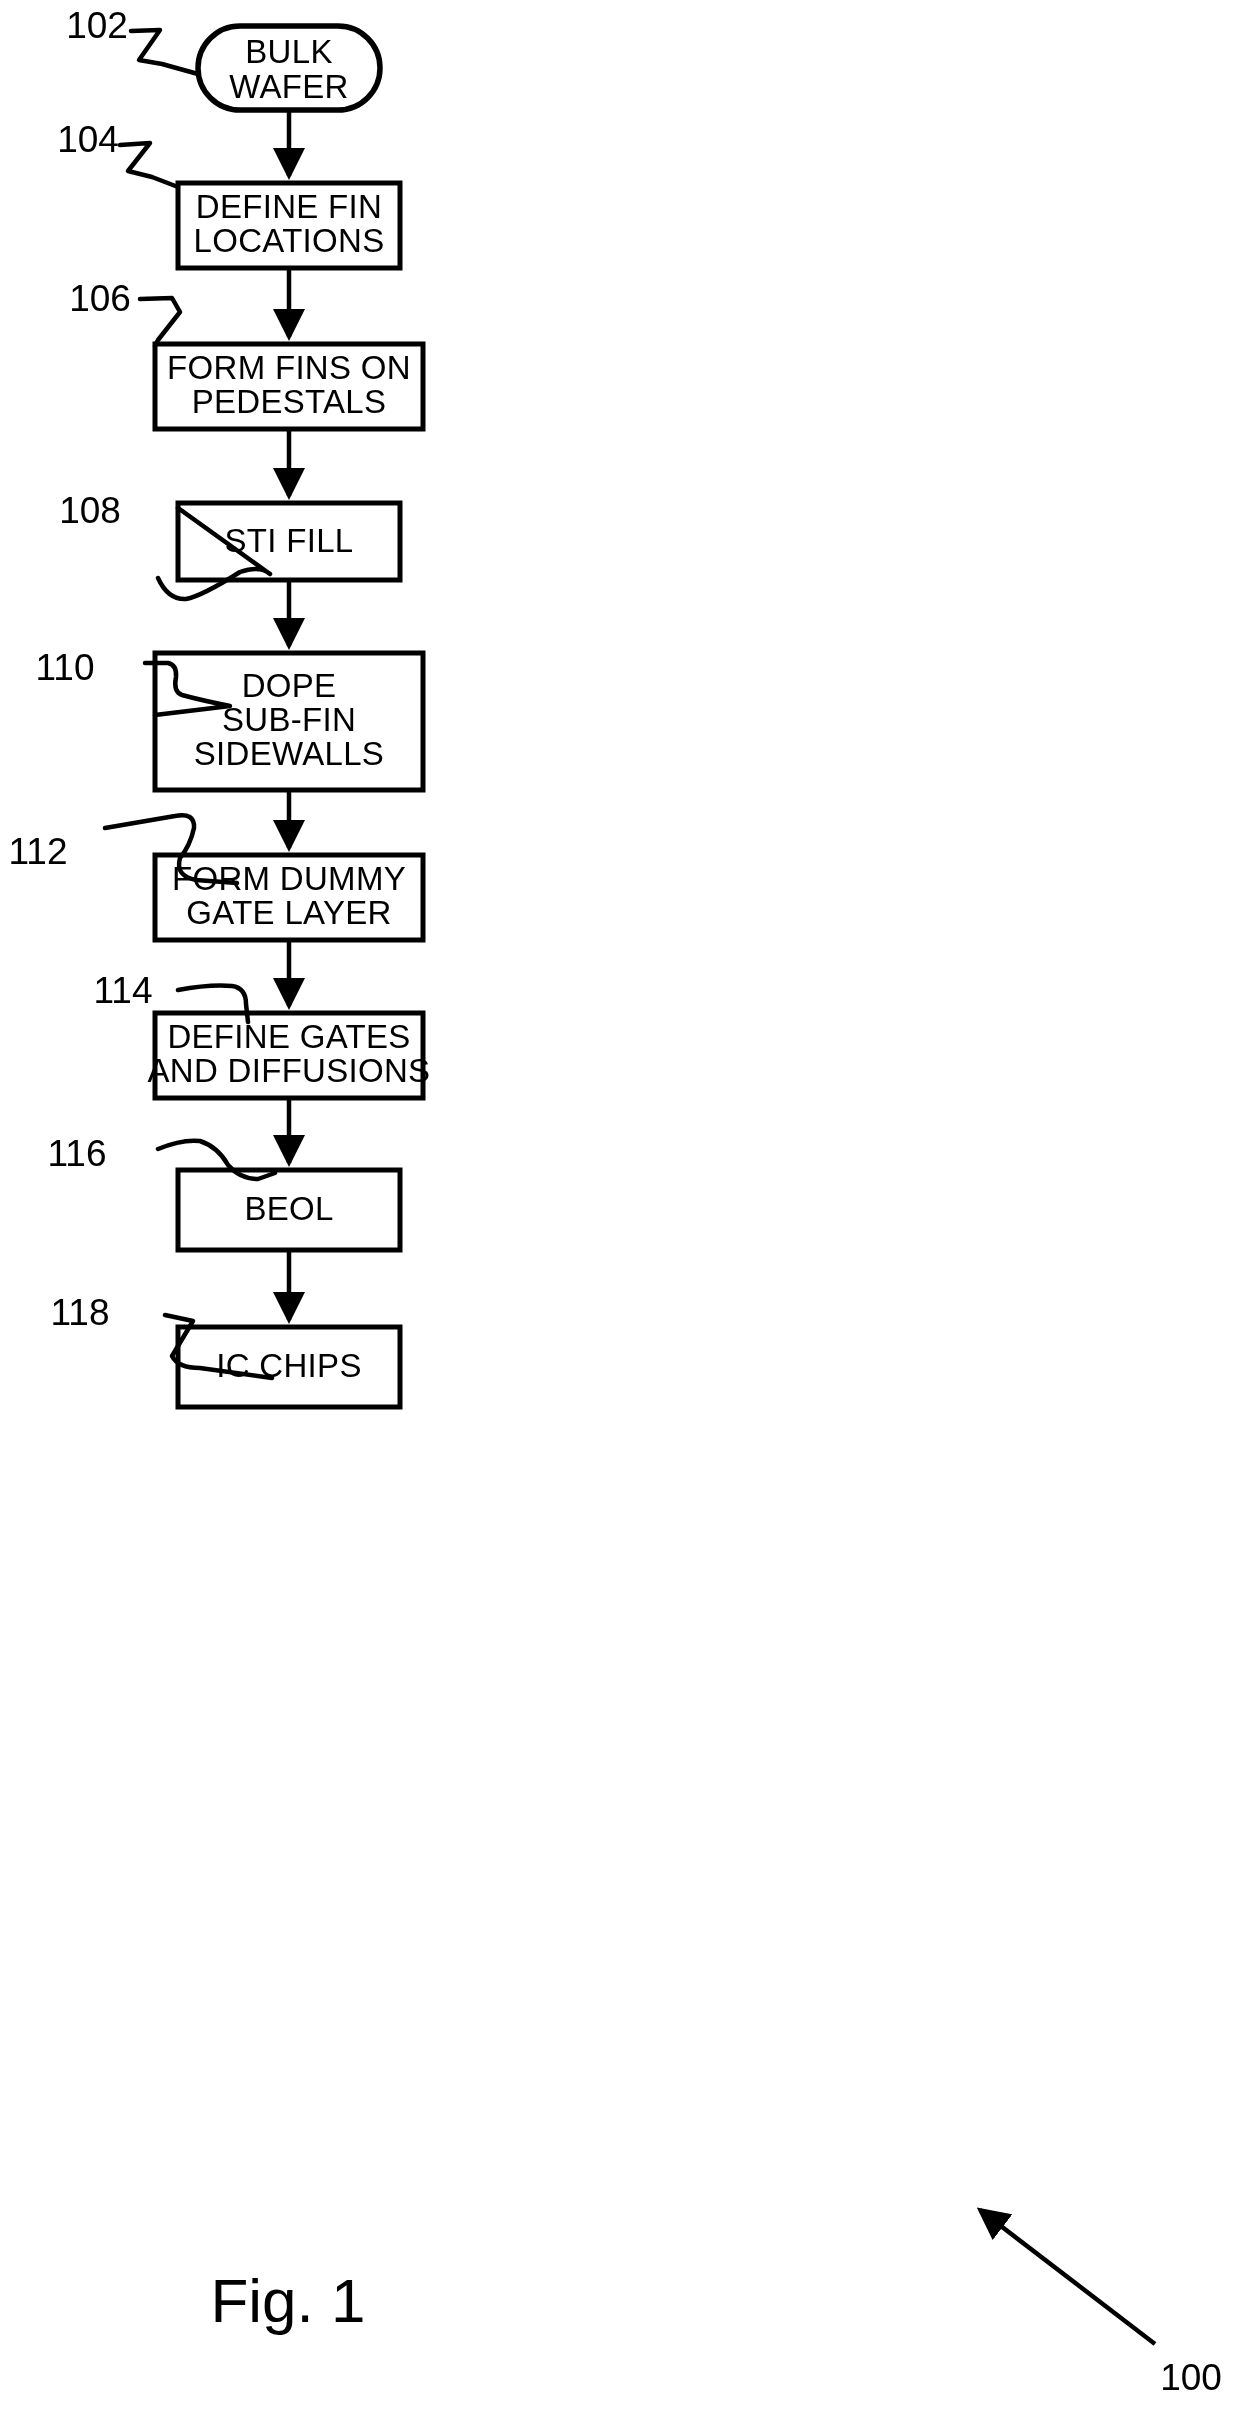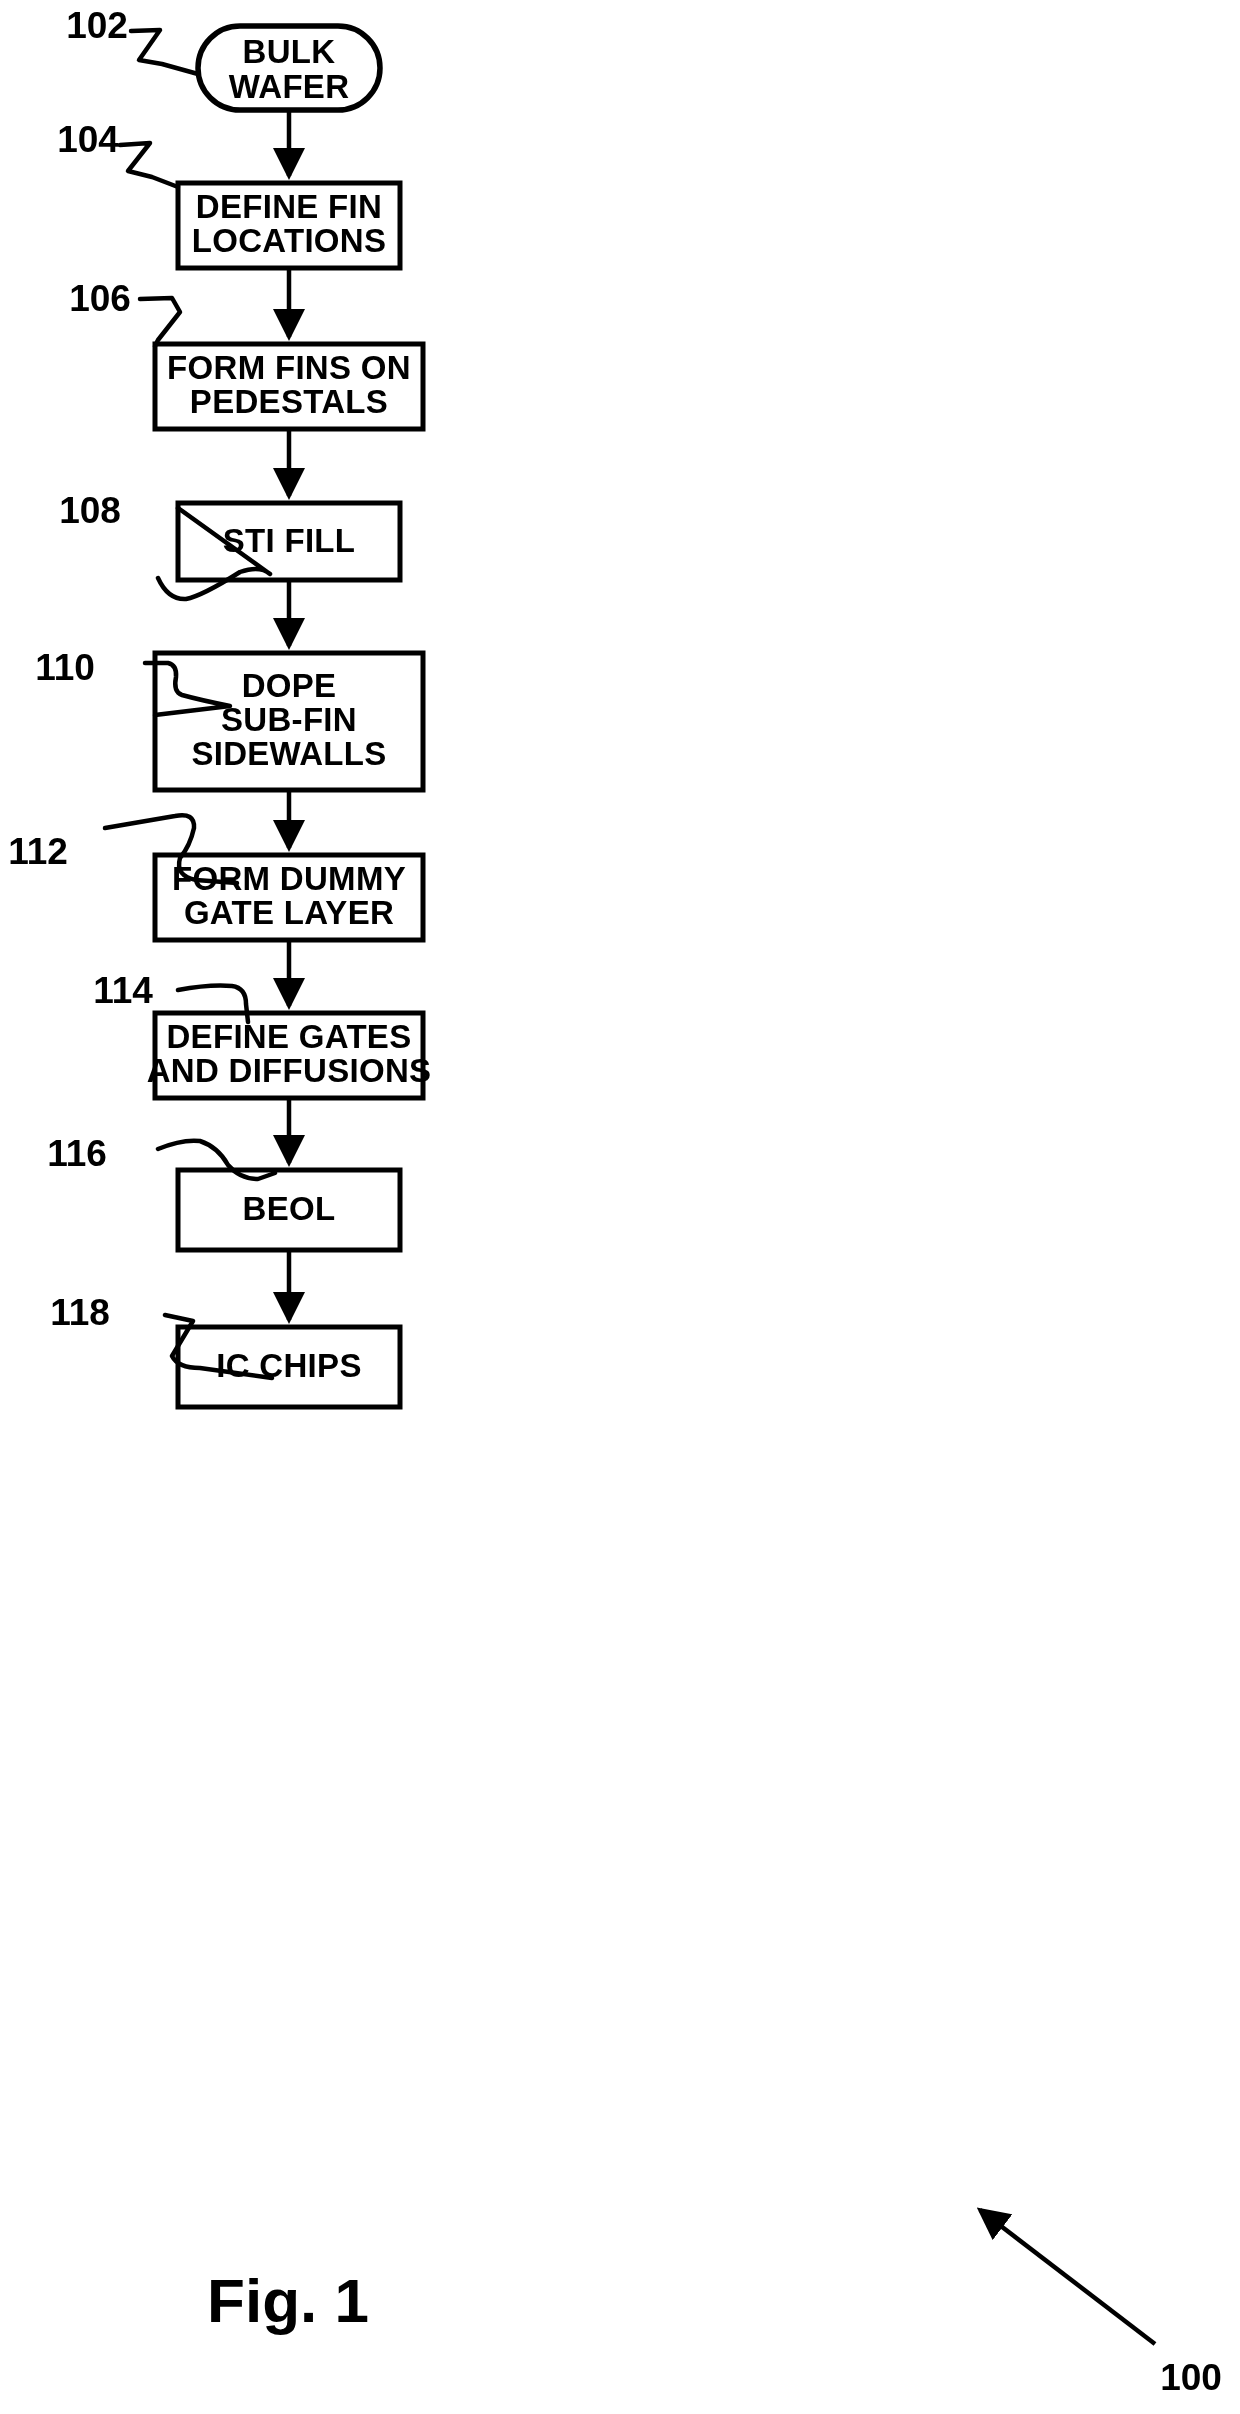--- a/index.html
+++ b/index.html
@@ -13,21 +13,20 @@
     position: relative;
     font-family: "Liberation Sans", sans-serif;
     color: #000000;
     overflow: hidden;
   }
   #figure-root {
     position: absolute;
     inset: 0;
     width: 1240px;
     height: 2414px;
-    font-weight: bold;
   }
   #figure-svg {
     position: absolute;
     left: 0;
     top: 0;
     width: 1240px;
     height: 2414px;
     display: block;
   }
   .node-text {

